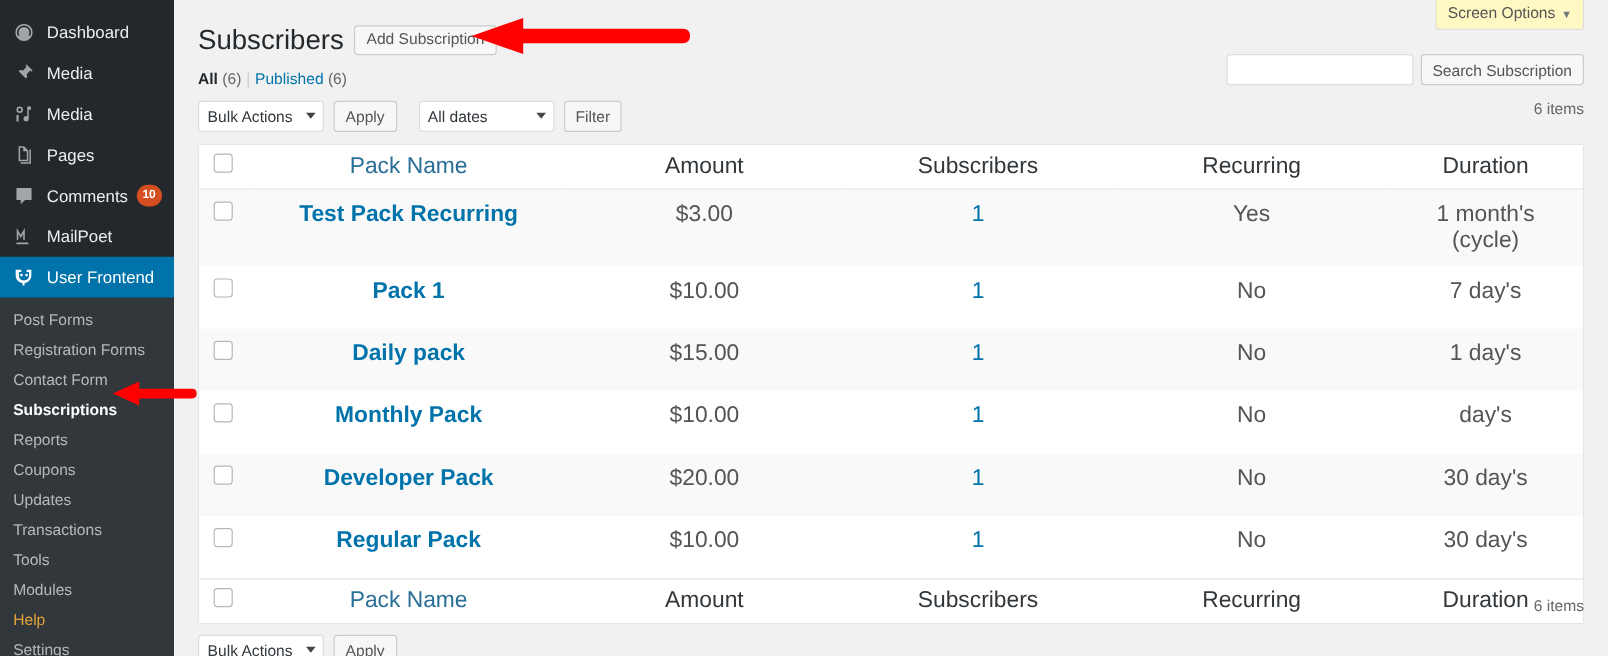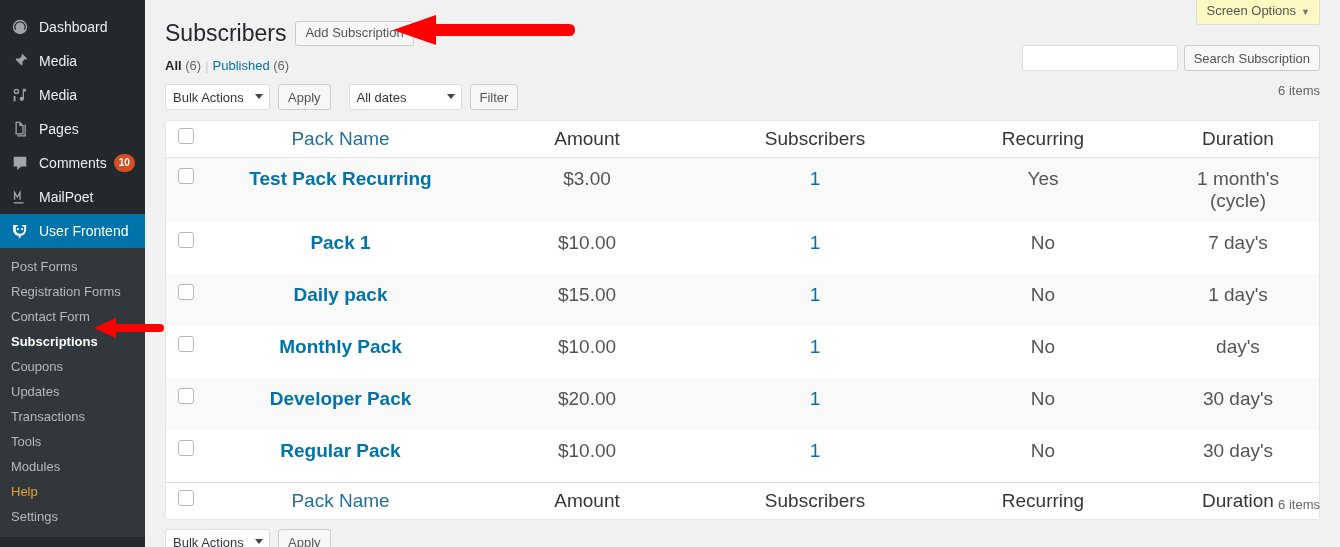--- a/index.html
+++ b/index.html
@@ -243,20 +243,21 @@
         <span class="mi-label">User Frontend</span>
       </div>
 
     </div>
 
     <div class="submenu">
       <div class="submenu-item">Post Forms</div>
       <div class="submenu-item">Registration Forms</div>
       <div class="submenu-item">Contact Form</div>
       <div class="submenu-item current">Subscriptions</div>
+      <div class="submenu-item">Reports</div>
       <div class="submenu-item">Coupons</div>
       <div class="submenu-item">Updates</div>
       <div class="submenu-item">Transactions</div>
       <div class="submenu-item">Tools</div>
       <div class="submenu-item">Modules</div>
       <div class="submenu-item help">Help</div>
       <div class="submenu-item">Settings</div>
     </div>
   </div>
 

